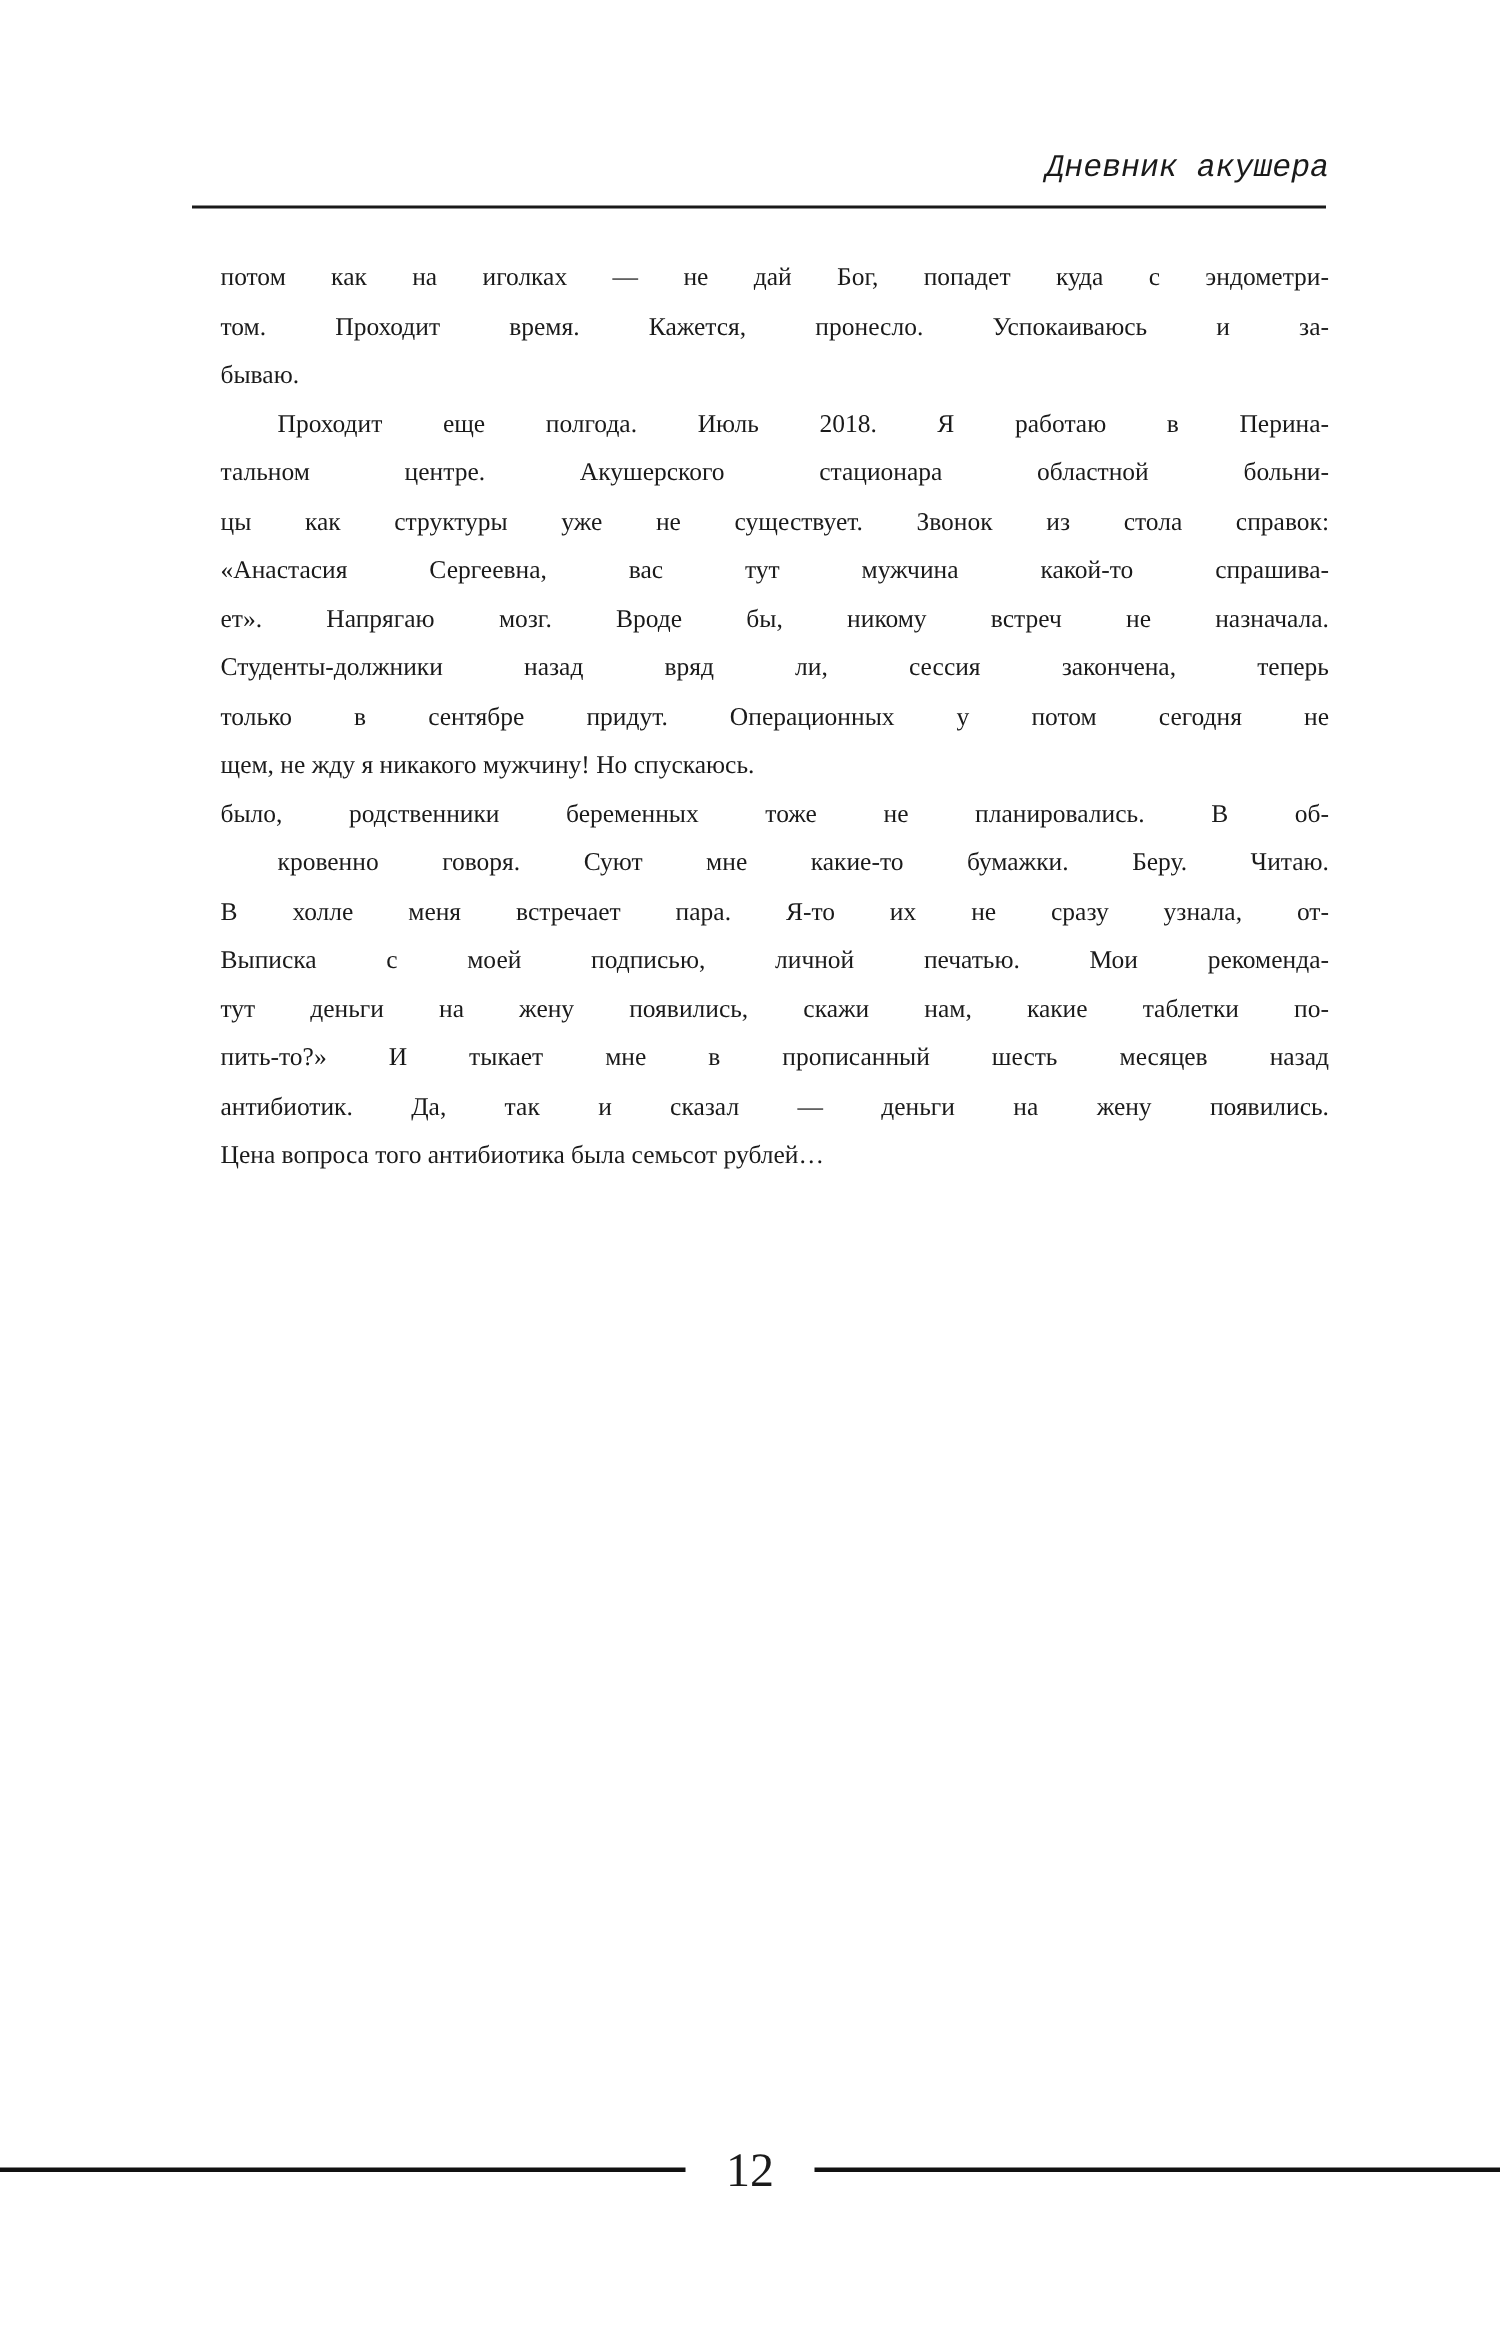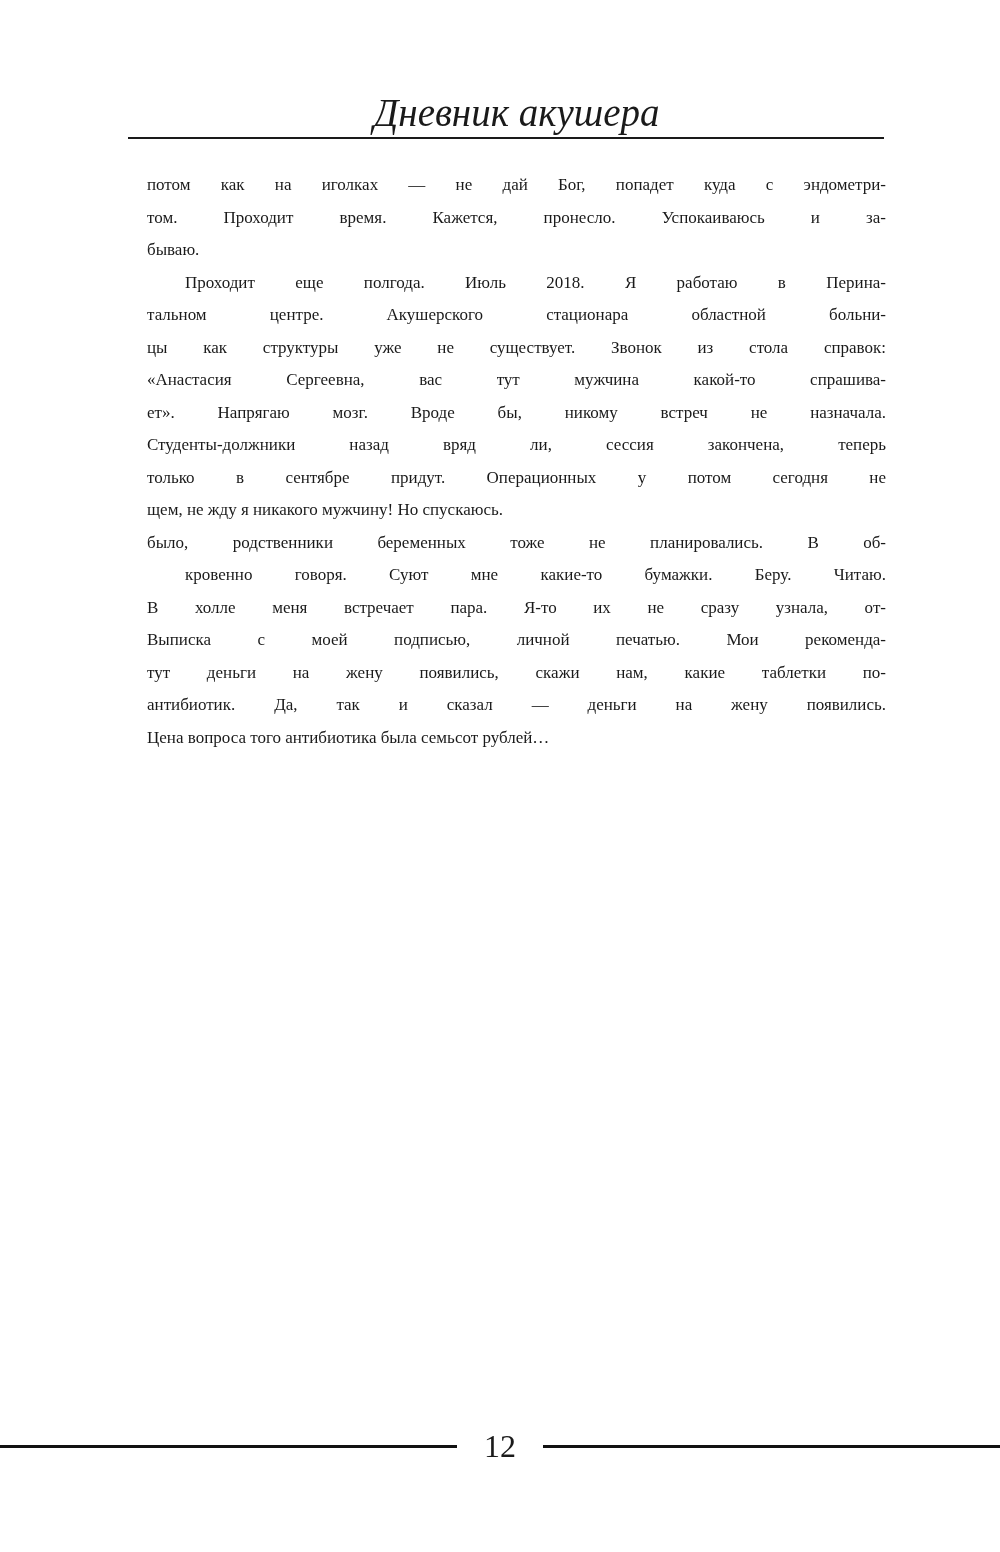--- a/index.html
+++ b/index.html
@@ -10,25 +10,26 @@
     background: #ffffff;
     font-family: "Liberation Serif", serif;
     color: #1a1a1a;
     overflow: hidden;
   }
   .running-title {
     position: absolute;
     top: 96px;
     left: 147px;
     width: 739px;
-    text-align: center;
+    text-align: right;
     font-style: italic;
-    font-size: 39px;
+    font-size: 21px;
     line-height: 34px;
     white-space: nowrap;
+    font-family: Liberation Mono, monospace;
   }
   .header-rule {
     position: absolute;
     top: 137px;
     left: 128px;
     width: 756px;
     height: 2px;
     background: #1a1a1a;
   }
   .body-text {
@@ -89,20 +90,21 @@
           <div class="line just">Студенты-должники назад вряд ли, сессия закончена, теперь</div>
           <div class="line just">только в сентябре придут. Операционных у потом сегодня не</div>
           <div class="line">щем, не жду я никакого мужчину! Но спускаюсь.</div>
           <div class="line just">было, родственники беременных тоже не планировались. В об-</div>
         </div>
         <div class="paragraph indent">
           <div class="line just">кровенно говоря. Суют мне какие-то бумажки. Беру. Читаю.</div>
           <div class="line just">В холле меня встречает пара. Я-то их не сразу узнала, от-</div>
           <div class="line just">Выписка с моей подписью, личной печатью. Мои рекоменда-</div>
           <div class="line just">тут деньги на жену появились, скажи нам, какие таблетки по-</div>
+          <div class="line just">пить-то?» И тыкает мне в прописанный шесть месяцев назад</div>
           <div class="line just">антибиотик. Да, так и сказал — деньги на жену появились.</div>
           <div class="line">Цена вопроса того антибиотика была семьсот рублей…</div>
         </div>
       </div>
   </div>
 
   <div class="footer">
     <div class="footer-rule"></div>
     <div class="page-number">12</div>
     <div class="footer-rule"></div>

